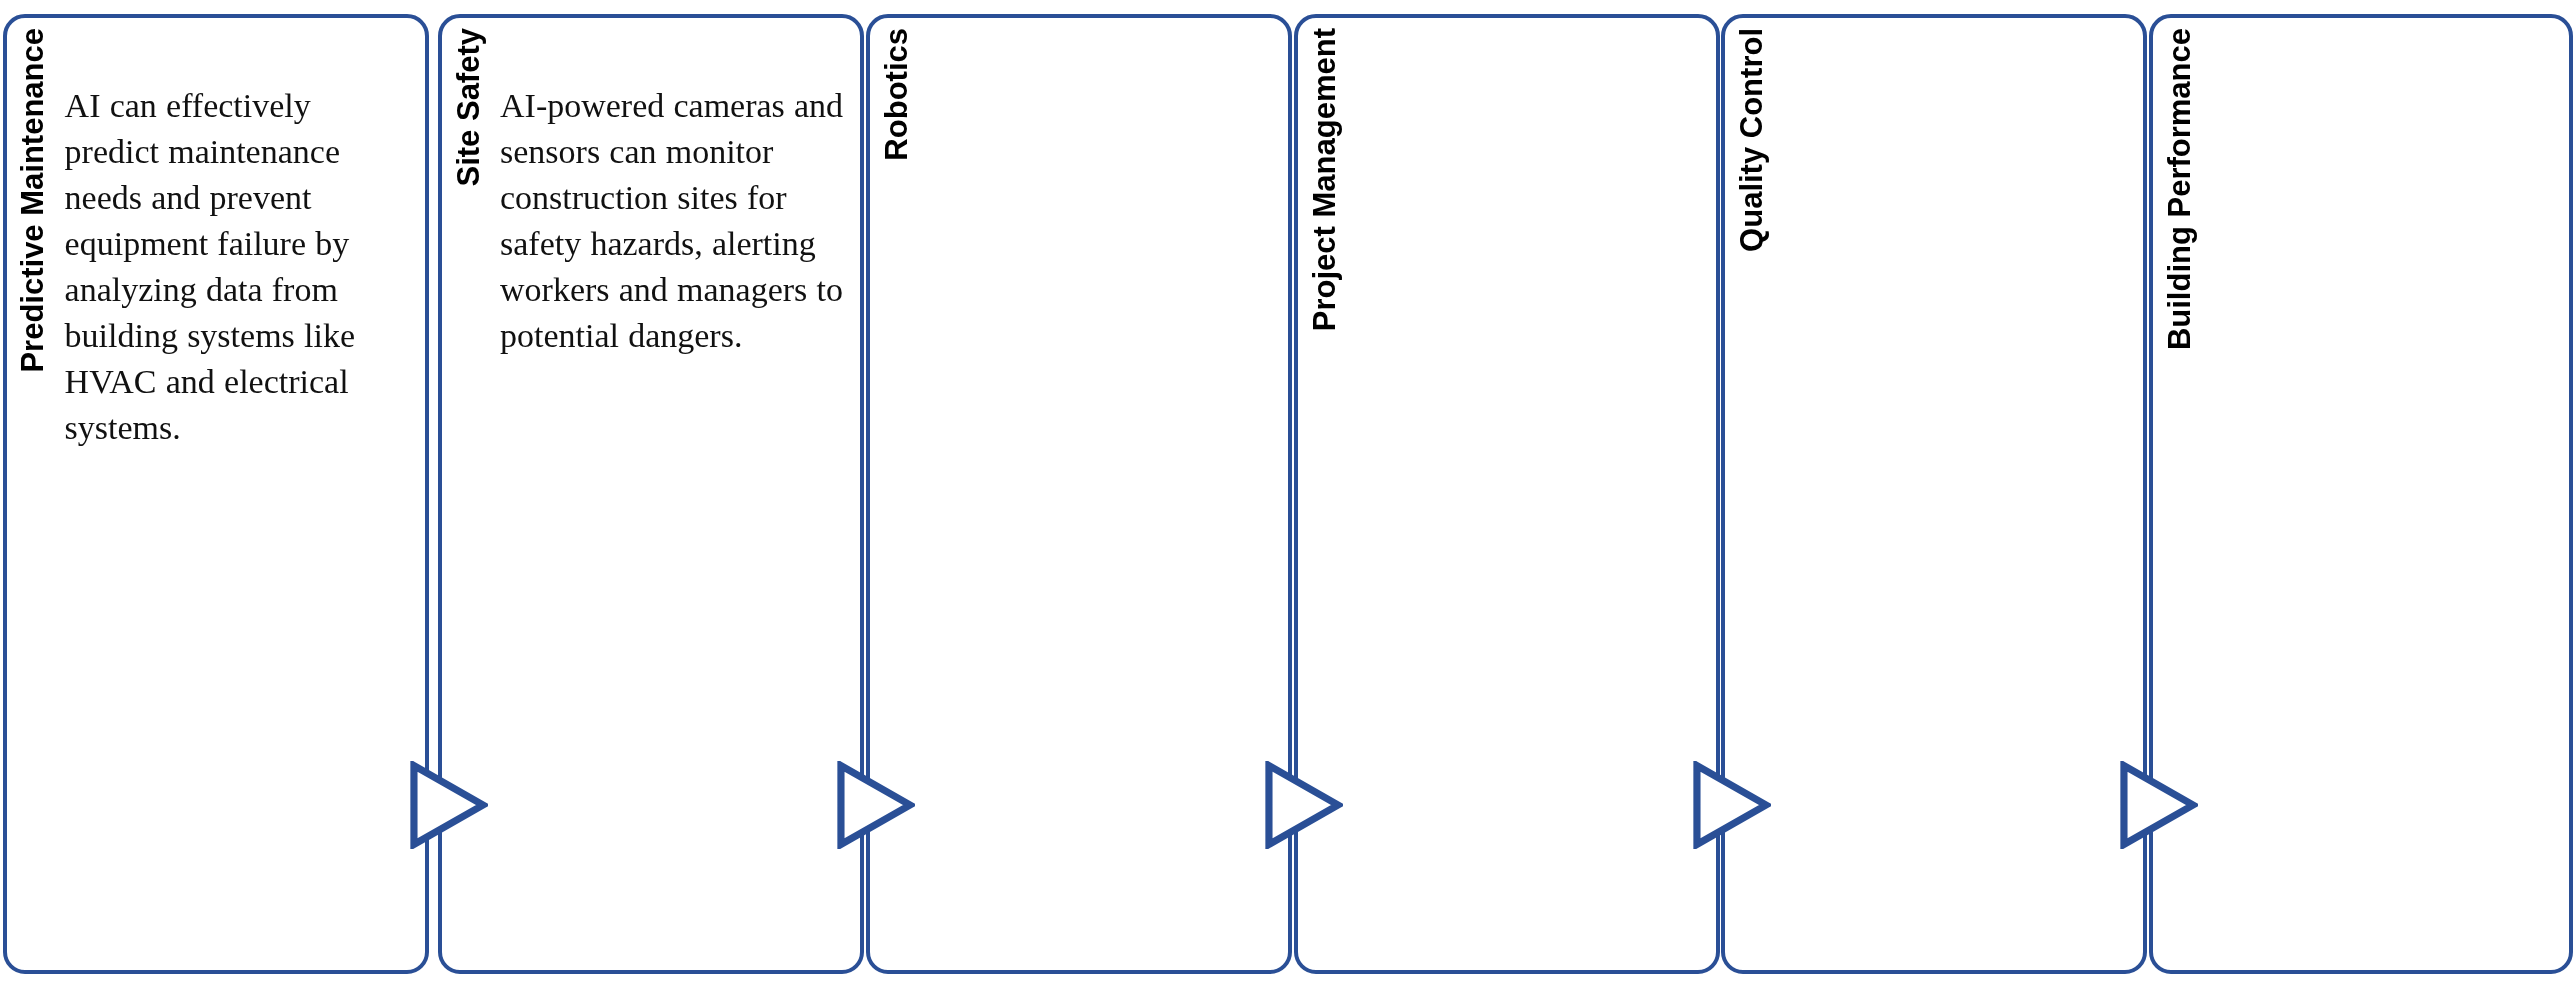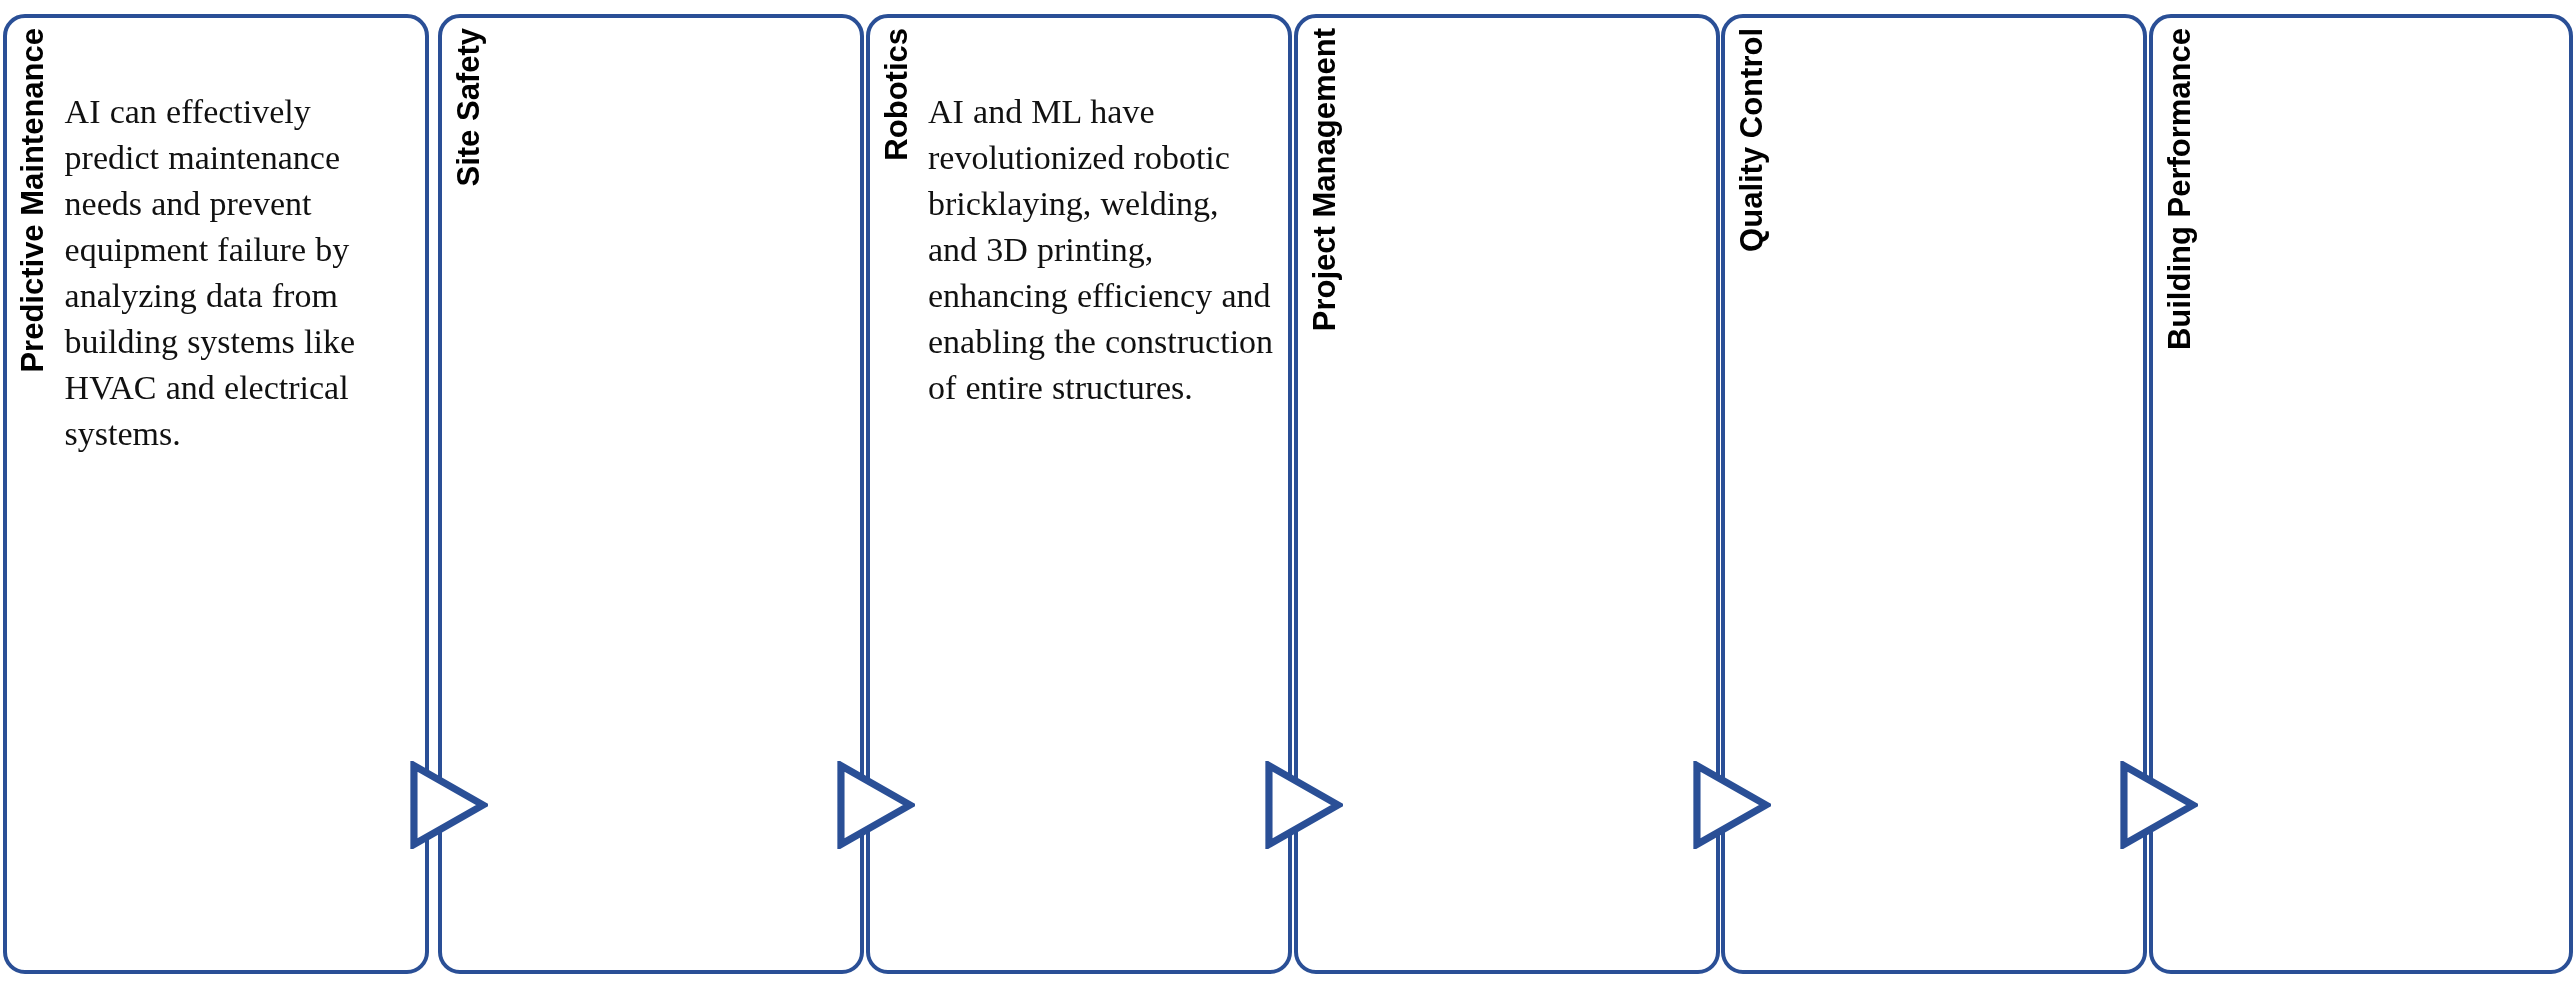--- a/index.html
+++ b/index.html
@@ -53,21 +53,21 @@
     line-height: 41px;
     color: #000000;
     white-space: nowrap;
     letter-spacing: 0px;
   }
 
   .panel-body {
     position: absolute;
     left: 58px;
     right: 11.8px;
-    top: 71px;
+    top: 65px;
     font-family: "Liberation Serif", serif;
     font-size: 34px;
     line-height: 46px;
     color: #111111;
     text-align: left;
     word-spacing: 0.7px;
   }
 
   .arrow {
     position: absolute;
@@ -85,27 +85,27 @@
     <div class="label-holder">
       <span class="vtext">Predictive Maintenance</span>
     </div>
     <div class="panel-body">AI can effectively predict maintenance needs and prevent equipment failure by analyzing data from building systems like HVAC and electrical systems.</div>
   </div>
 
   <div class="panel" style="left:438px; width:426px;">
     <div class="label-holder">
       <span class="vtext">Site Safety</span>
     </div>
+    <div class="panel-body">AI-powered cameras and sensors can monitor construction sites for safety hazards, alerting workers and managers to potential dangers.</div>
   </div>
 
   <div class="panel" style="left:866px; width:426px;">
     <div class="label-holder">
       <span class="vtext">Robotics</span>
     </div>
-    <div class="panel-body">AI and ML have revolutionized robotic bricklaying, welding, and 3D printing, enhancing efficiency and enabling the construction of entire structures.</div>
   </div>
 
   <div class="panel" style="left:1294px; width:426px;">
     <div class="label-holder">
       <span class="vtext">Project Management</span>
     </div>
   </div>
 
   <div class="panel" style="left:1721px; width:426px;">
     <div class="label-holder">

